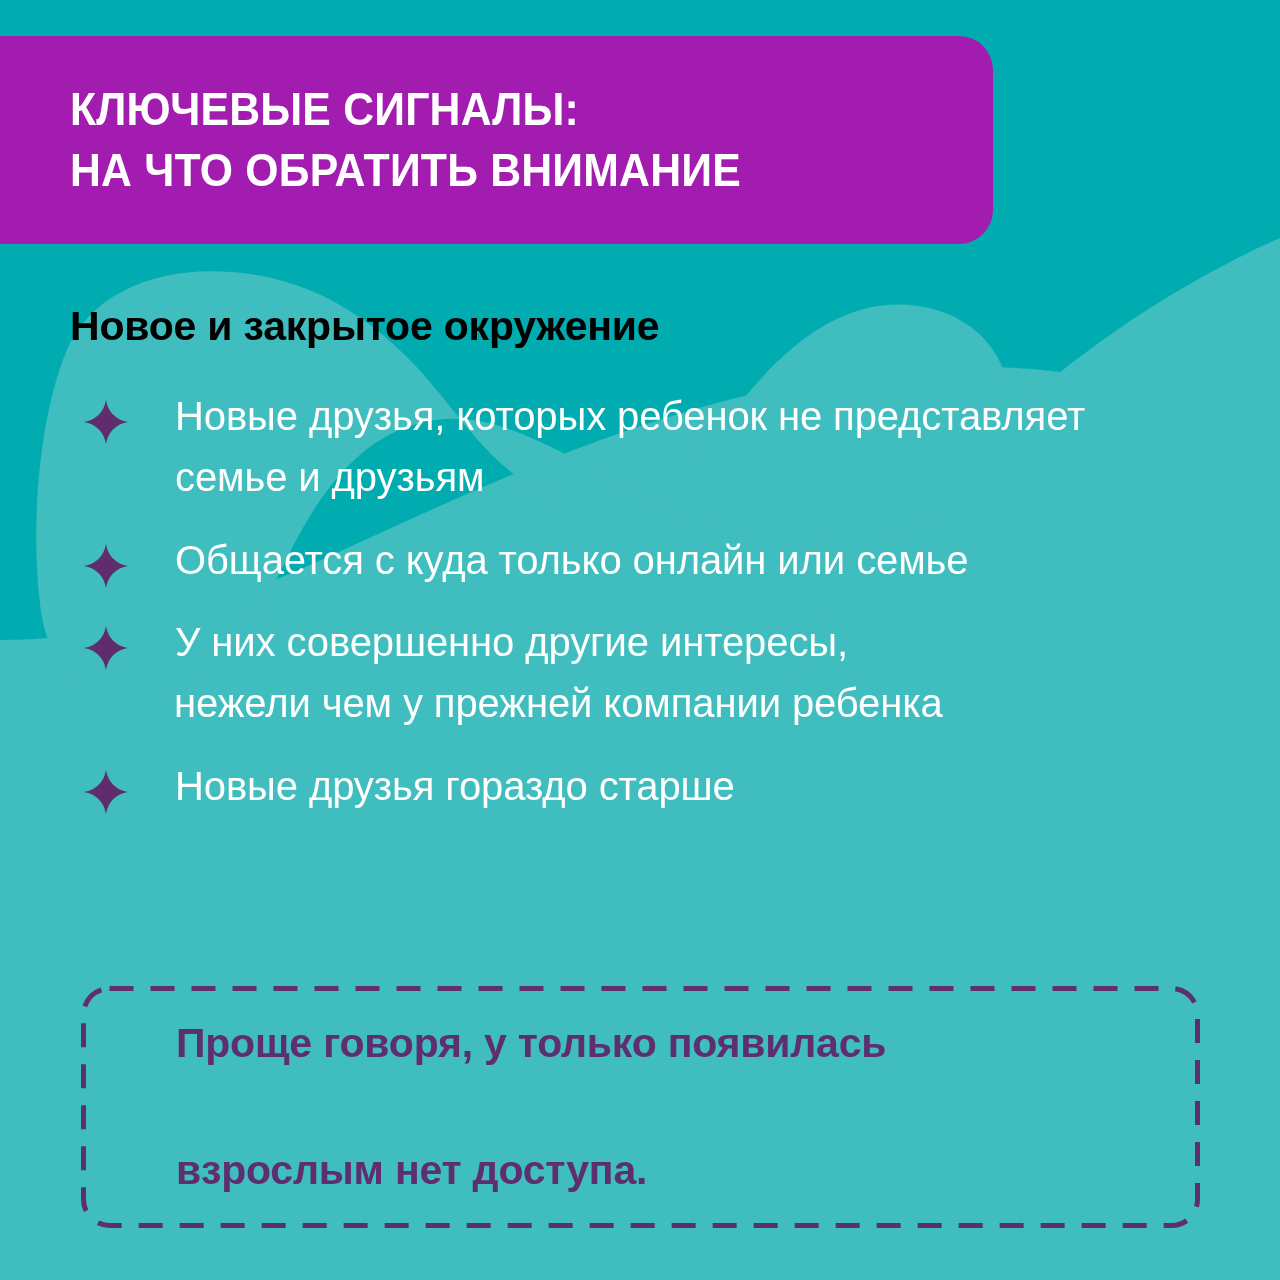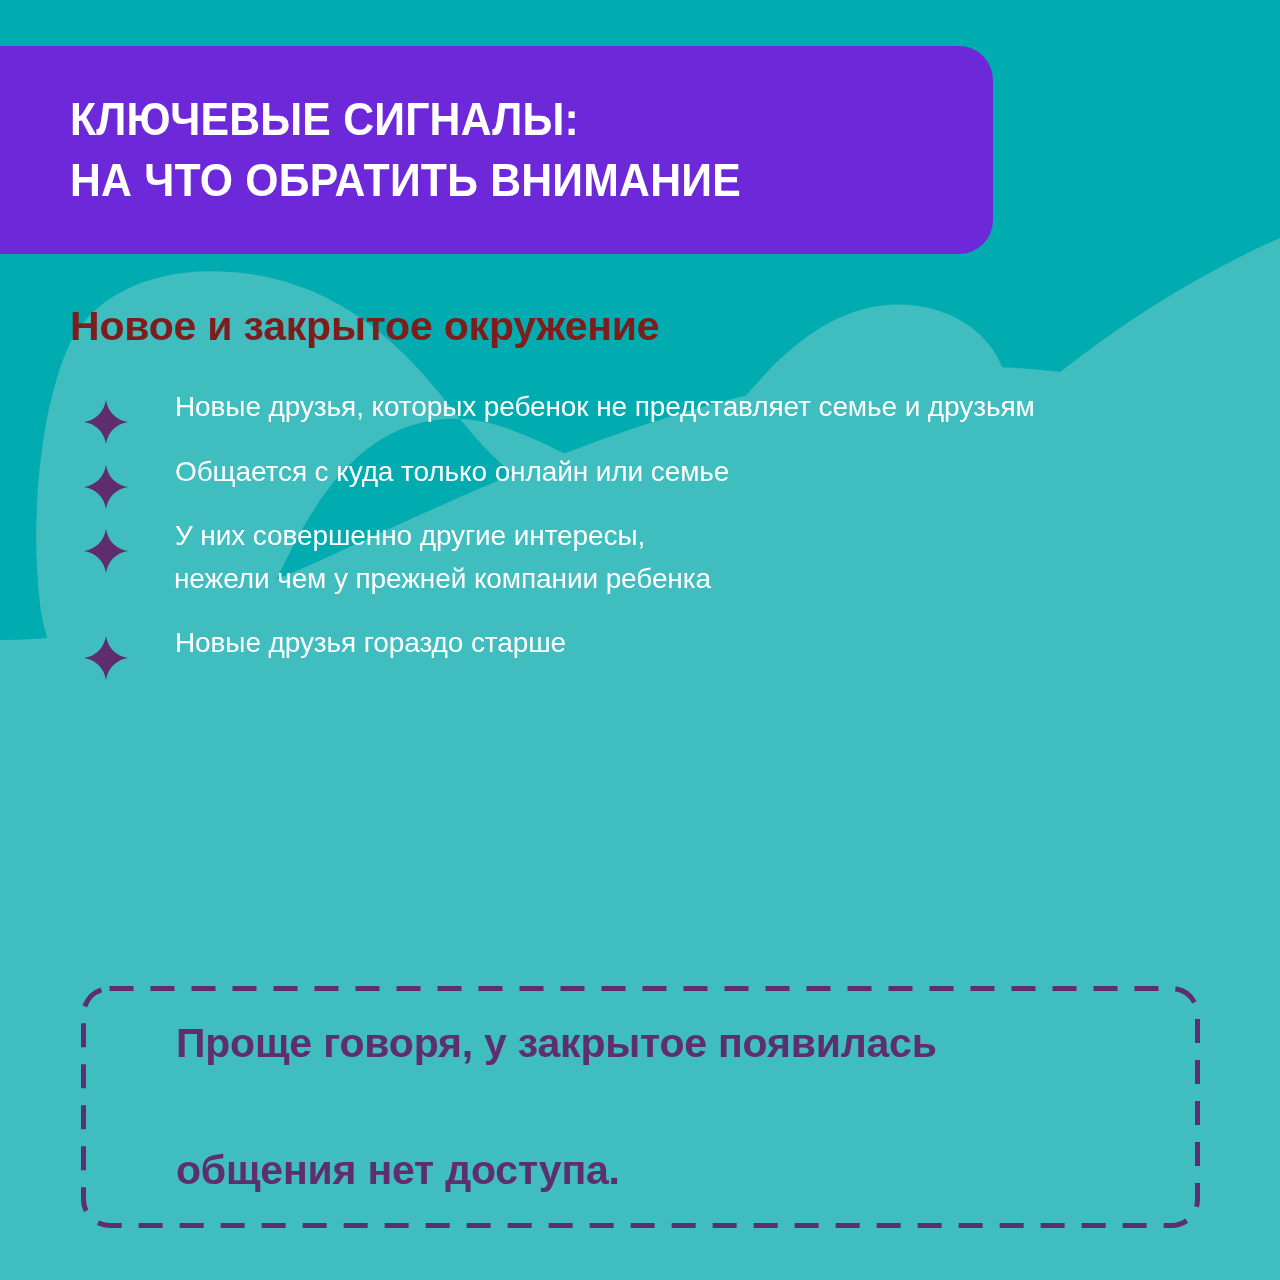--- a/index.html
+++ b/index.html
@@ -23,24 +23,24 @@
     inset:0;
     width:1280px;
     height:1280px;
     z-index:0;
   }
 
   
   .header-band {
     position:absolute;
     left:0;
-    top:46px;
+    top:36px;
     width:993px;
     height:208px;
-    background:#6d28d9;
+    background:#a21caf;
     border-top-right-radius:34px;
     border-bottom-right-radius:34px;
     z-index:2;
     display:flex;
     flex-direction:column;
     justify-content:center;
     padding-left:70px;
   }
 
   .header-line {
@@ -62,21 +62,21 @@
     top:0;
     width:1280px;
     height:1280px;
     z-index:3;
   }
 
   .subheading {
     position:absolute;
     left:70px;
     top:303px;
-    color:#7f1d1d;
+    color:#000000;
     font-size:41px;
     font-weight:bold;
     letter-spacing:-0.2px;
     white-space:nowrap;
   }
 
   .bullet-list {
     position:absolute;
     left:0;
     top:386px;
@@ -95,21 +95,21 @@
     position:absolute;
     left:84px;
     top:14px;
     width:44px;
     height:44px;
     display:block;
   }
 
   .bullet-text {
     color:#FFFFFF;
-    font-size:28px;
+    font-size:40px;
     font-weight:400;
     line-height:1.52;
     letter-spacing:-0.1px;
     display:block;
     max-width:935px;
   }
 
   
   .bullet-item.wide { padding-left:175px; }
   .bullet-item.wide .bullet-text {
@@ -238,17 +238,17 @@
     </li>
 
   </ul>
 </div>
 
 <div class="callout">
   <svg class="callout-border" viewBox="0 0 1119 242" preserveAspectRatio="none" aria-hidden="true">
     <rect x="2.5" y="2.5" width="1114" height="237" rx="26" ry="26" fill="none" stroke="#5E2E6E" stroke-width="5" stroke-dasharray="24 17" stroke-linecap="butt"></rect>
   </svg>
   <div class="callout-text">
-    <span>Проще говоря, у закрытое появилась</span><br>
+    <span>Проще говоря, у только появилась</span><br>
     <br>
-    <span>общения нет доступа.</span>
+    <span>взрослым нет доступа.</span>
   </div>
 </div>
 
 </body></html>

